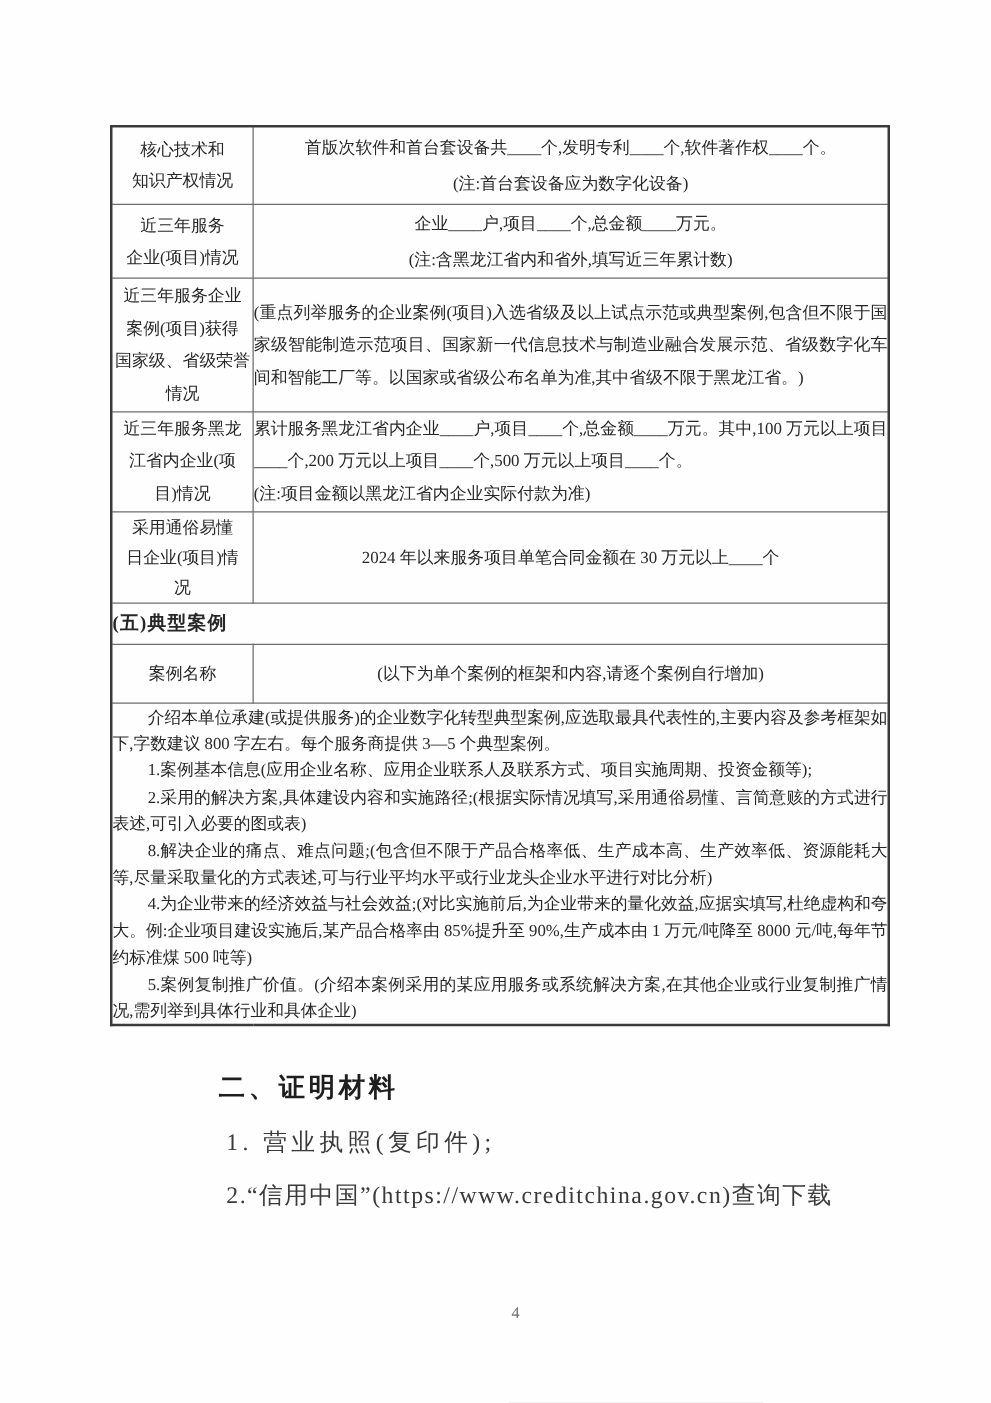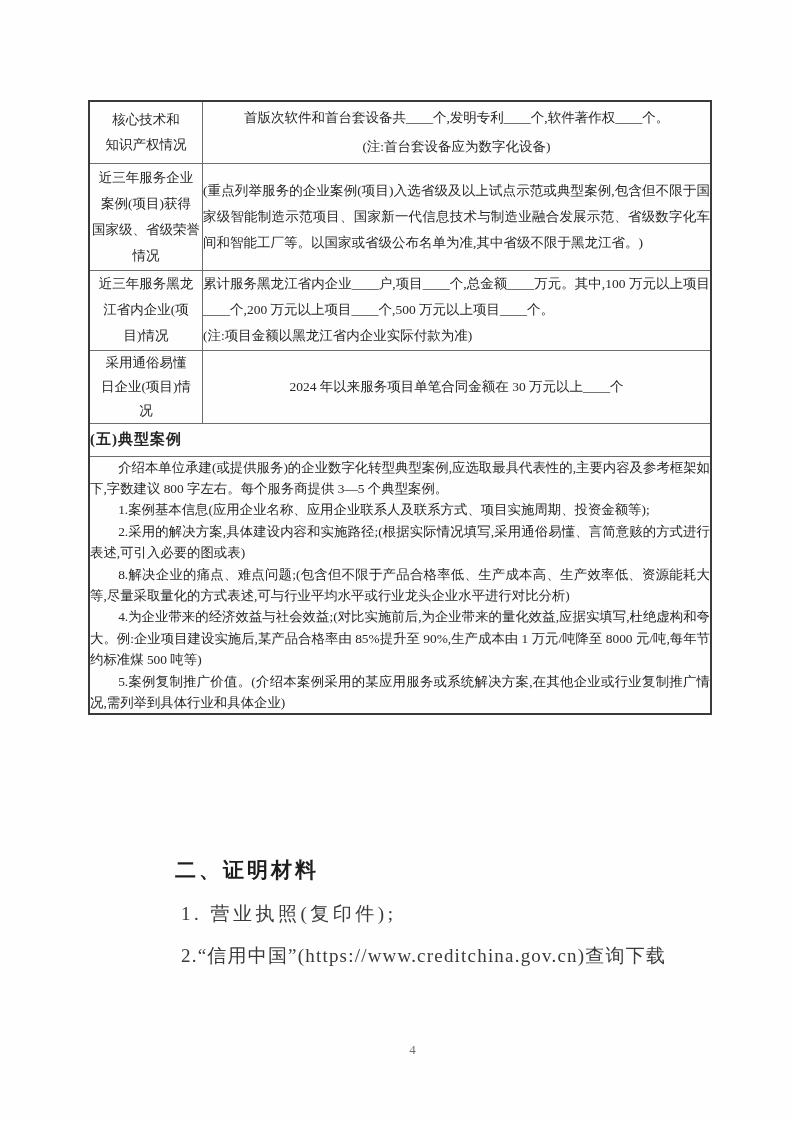--- a/index.html
+++ b/index.html
@@ -92,20 +92,28 @@
         <tr style="height:62px">
       <td class="label-cell">核心技术和
 知识产权情况</td>
       <td class="content-cell">
         <div class="content-line">首版次软件和首台套设备共____个,发明专利____个,软件著作权____个。</div>
         <div class="content-line">(注:首台套设备应为数字化设备)</div>
       </td>
     </tr>
 
 
+    <tr style="height:58px">
+      <td class="label-cell">近三年服务
+企业(项目)情况</td>
+      <td class="content-cell">
+        <div class="content-line">企业____户,项目____个,总金额____万元。</div>
+        <div class="content-line">(注:含黑龙江省内和省外,填写近三年累计数)</div>
+      </td>
+    </tr>
 
     <tr style="height:107px">
       <td class="label-cell" style="line-height:26px">近三年服务企业
 案例(项目)获得
 国家级、省级荣誉
 情况</td>
       <td class="content-cell">
         <div class="flow">(重点列举服务的企业案例(项目)入选省级及以上试点示范或典型案例,包含但不限于国家级智能制造示范项目、国家新一代信息技术与制造业融合发展示范、省级数字化车间和智能工厂等。以国家或省级公布名单为准,其中省级不限于黑龙江省。)</div>
       </td>
     </tr>
@@ -126,20 +134,26 @@
 况</td>
       <td class="content-cell">
         <div class="content-line">2024 年以来服务项目单笔合同金额在 30 万元以上____个</div>
       </td>
     </tr>
 
     <tr style="height:33px">
       <td class="section-cell" colspan="2">(五)典型案例</td>
     </tr>
 
+    <tr style="height:47px">
+      <td class="label-cell">案例名称</td>
+      <td class="content-cell">
+        <div class="content-line">(以下为单个案例的框架和内容,请逐个案例自行增加)</div>
+      </td>
+    </tr>
 
     <tr style="height:255px">
       <td class="bigcell" colspan="2">
         <p>介绍本单位承建(或提供服务)的企业数字化转型典型案例,应选取最具代表性的,主要内容及参考框架如下,字数建议 800 字左右。每个服务商提供 3—5 个典型案例。</p>
         <p>1.案例基本信息(应用企业名称、应用企业联系人及联系方式、项目实施周期、投资金额等);</p>
         <p>2.采用的解决方案,具体建设内容和实施路径;(根据实际情况填写,采用通俗易懂、言简意赅的方式进行表述,可引入必要的图或表)</p>
         <p>8.解决企业的痛点、难点问题;(包含但不限于产品合格率低、生产成本高、生产效率低、资源能耗大等,尽量采取量化的方式表述,可与行业平均水平或行业龙头企业水平进行对比分析)</p>
         <p>4.为企业带来的经济效益与社会效益;(对比实施前后,为企业带来的量化效益,应据实填写,杜绝虚构和夸大。例:企业项目建设实施后,某产品合格率由 85%提升至 90%,生产成本由 1 万元/吨降至 8000 元/吨,每年节约标准煤 500 吨等)</p>
         <p>5.案例复制推广价值。(介绍本案例采用的某应用服务或系统解决方案,在其他企业或行业复制推广情况,需列举到具体行业和具体企业)</p>
       </td>

